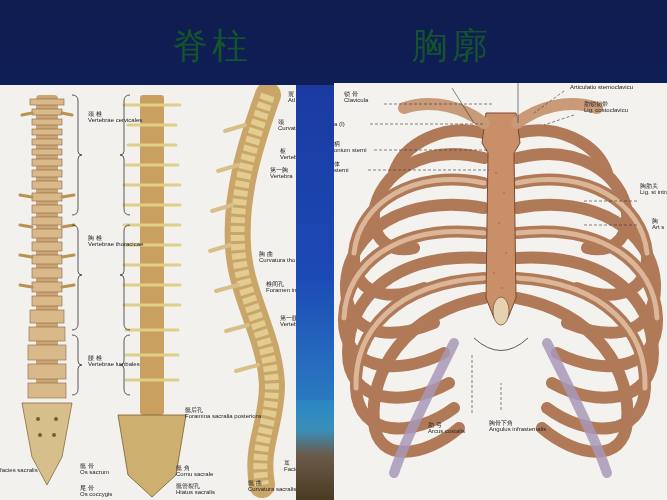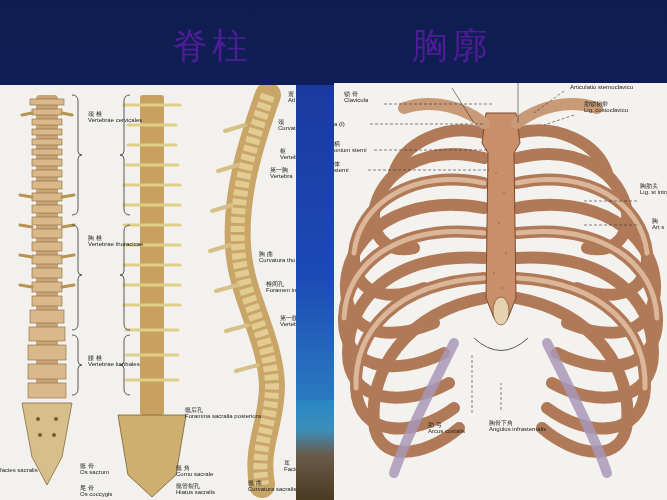--- a/index.html
+++ b/index.html
@@ -4,21 +4,21 @@
 <style>
   * { box-sizing: border-box; margin: 0; padding: 0; }
   html, body { width: 667px; height: 500px; overflow: hidden; }
   body {
     background: linear-gradient(180deg, #0f1d4f 0%, #102063 45%, #13287a 100%);
     font-family: "Liberation Sans", sans-serif;
     position: relative;
   }
   .title {
     position: absolute; top: 22px;
-    color: #4c1d95; font-size: 36px; letter-spacing: 4px;
+    color: #14532d; font-size: 36px; letter-spacing: 4px;
     font-family: "DejaVu Sans", sans-serif;
   }
   .title.left { left: 172px; }
   .title.right { left: 412px; }
   .panel {
     position: absolute; background: #f2f1ee; overflow: hidden;
   }
   .panel.spine { left: 0; top: 85px; width: 296px; height: 415px; }
   .panel.thorax { left: 334px; top: 83px; width: 333px; height: 417px; background: #f4f2ef; }
   .deco {

